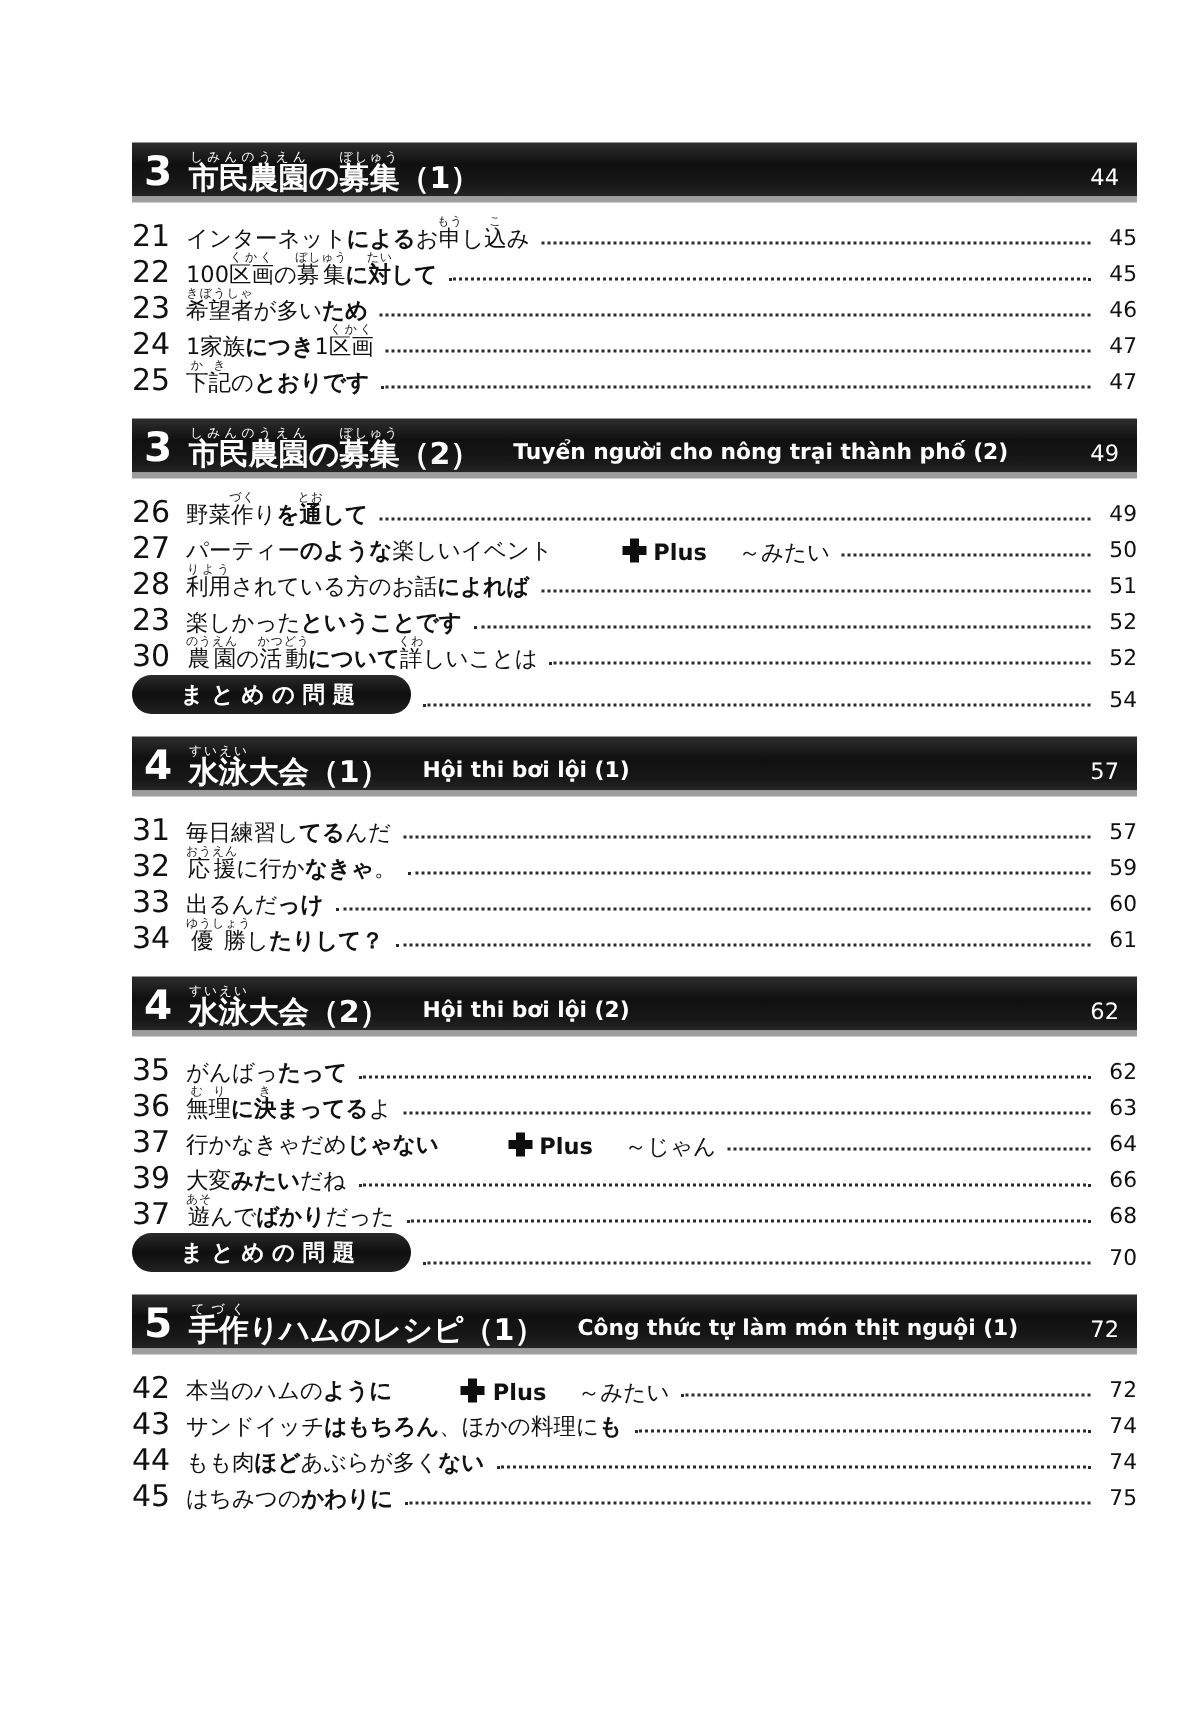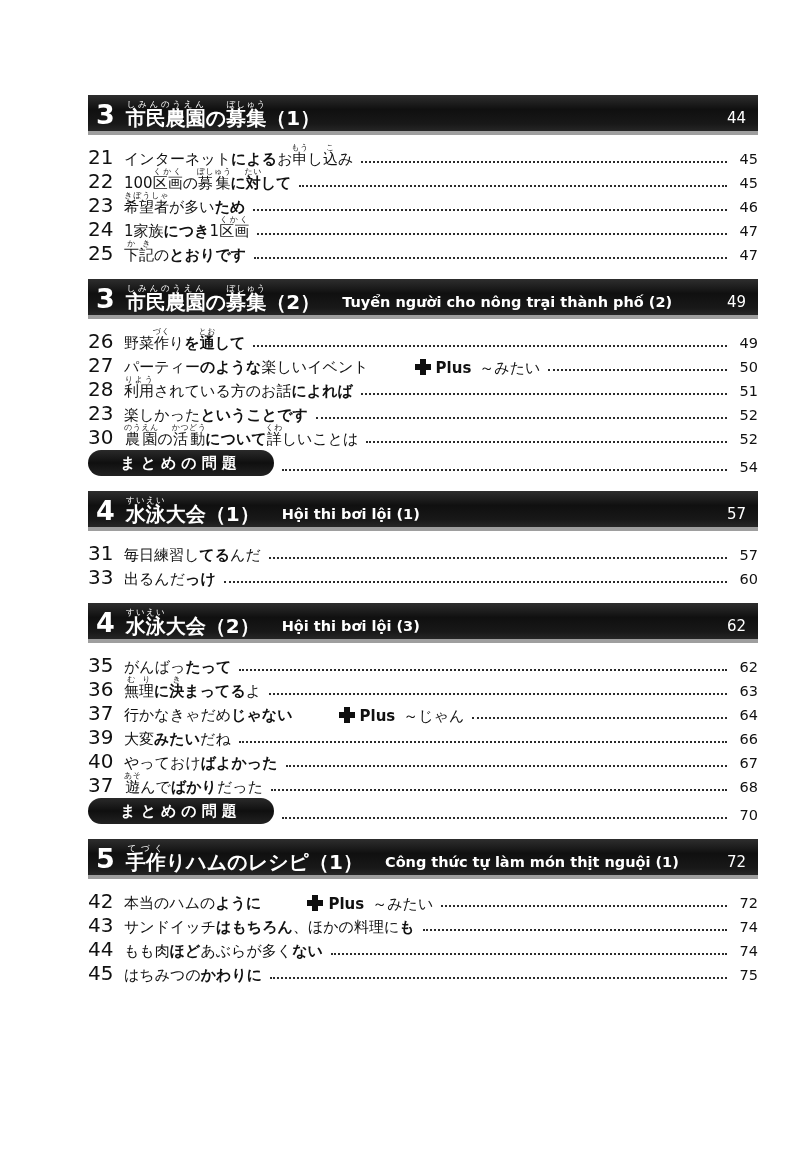--- a/index.html
+++ b/index.html
@@ -109,21 +109,21 @@
   }
   .plus-icon::before{
     content:"";position:absolute;left:5px;top:0;width:6px;height:16px;background:#0e0e0e;
   }
   .plus-icon::after{
     content:"";position:absolute;top:5px;left:0;width:16px;height:6px;background:#0e0e0e;
   }
   .plus-word{
     font-weight:800;
     font-size:15px;
-    margin-right:8px;
+    margin-right:21px;
     line-height:1.1;
   }
   .plus-text{
     font-size:15px;
     line-height:1.1;
   }
   .leader{
     flex:1 1 auto;
     border-bottom:2px dotted #2b2b2b;
     margin:0 5px 5px 8px;
@@ -270,32 +270,44 @@
           <span class="bar-pg">57</span>
         </header>
         <div class="rows">
           <div class="row">
             <span class="num">31</span>
             <span class="txt"><span>毎日練習し</span><span class="b">てる</span><span>んだ</span></span>
             <span class="leader"></span>
             <span class="pg">57</span>
           </div>
           <div class="row">
+            <span class="num">32</span>
+            <span class="txt"><ruby><span>応援</span><rt>おうえん</rt></ruby><span>に行か</span><span class="b">なきゃ</span><span>。</span></span>
+            <span class="leader"></span>
+            <span class="pg">59</span>
+          </div>
+          <div class="row">
             <span class="num">33</span>
             <span class="txt"><span>出るんだ</span><span class="b">っけ</span></span>
             <span class="leader"></span>
             <span class="pg">60</span>
           </div>
+          <div class="row">
+            <span class="num">34</span>
+            <span class="txt"><ruby><span>優勝</span><rt>ゆうしょう</rt></ruby><span>し</span><span class="b">たりして？</span></span>
+            <span class="leader"></span>
+            <span class="pg">61</span>
+          </div>
         </div>
       </section>
       <section class="section">
         <header class="bar">
           <span class="bar-num">4</span>
           <span class="bar-title"><ruby><span>水泳</span><rt>すいえい</rt></ruby><span>大会（2）</span></span>
-          <span class="bar-sub">Hội thi bơi lội (3)</span>
+          <span class="bar-sub">Hội thi bơi lội (2)</span>
           <span class="bar-pg">62</span>
         </header>
         <div class="rows">
           <div class="row">
             <span class="num">35</span>
             <span class="txt"><span>がんばっ</span><span class="b">たって</span></span>
             <span class="leader"></span>
             <span class="pg">62</span>
           </div>
           <div class="row">
@@ -315,26 +327,20 @@
             <span class="leader"></span>
             <span class="pg">64</span>
           </div>
           <div class="row">
             <span class="num">39</span>
             <span class="txt"><span>大変</span><span class="b">みたい</span><span>だね</span></span>
             <span class="leader"></span>
             <span class="pg">66</span>
           </div>
           <div class="row">
-            <span class="num">40</span>
-            <span class="txt"><span>やっておけ</span><span class="b">ばよかった</span></span>
-            <span class="leader"></span>
-            <span class="pg">67</span>
-          </div>
-          <div class="row">
             <span class="num">37</span>
             <span class="txt"><ruby><span>遊</span><rt>あそ</rt></ruby><span>んで</span><span class="b">ばかり</span><span>だった</span></span>
             <span class="leader"></span>
             <span class="pg">68</span>
           </div>
           <div class="summary-row">
             <span class="pill">まとめの問題</span>
             <span class="leader"></span>
             <span class="pg">70</span>
           </div>

